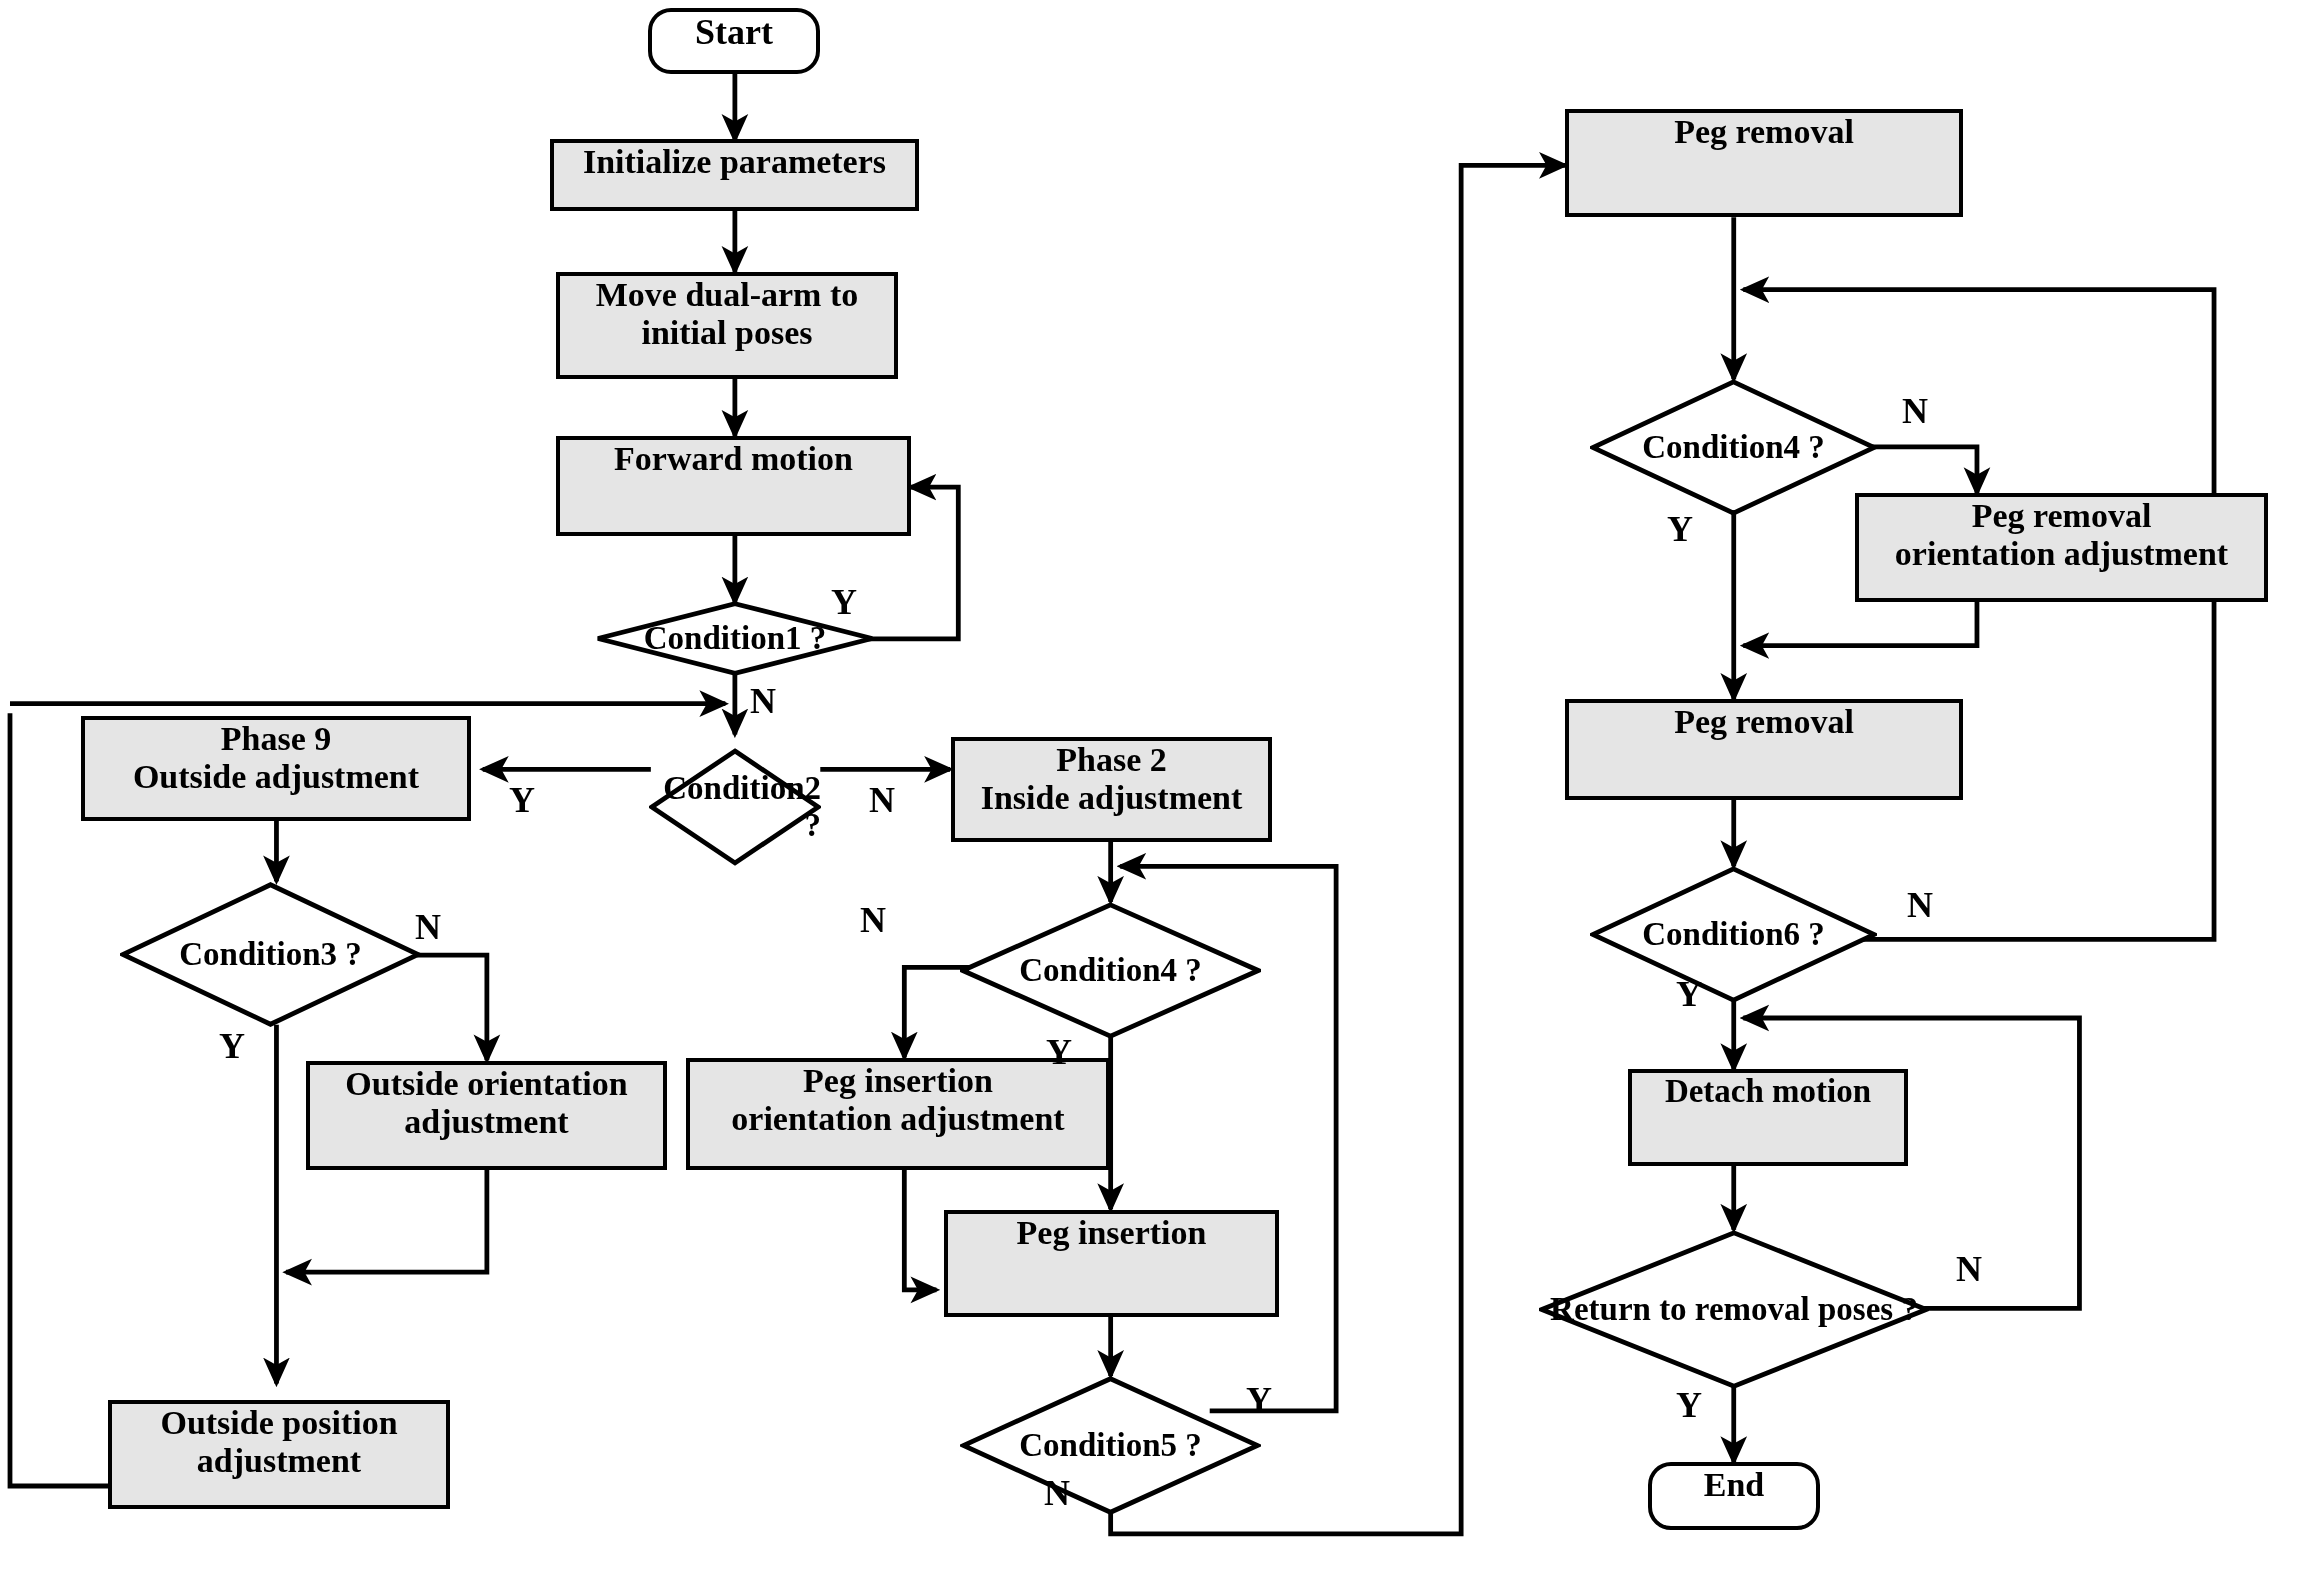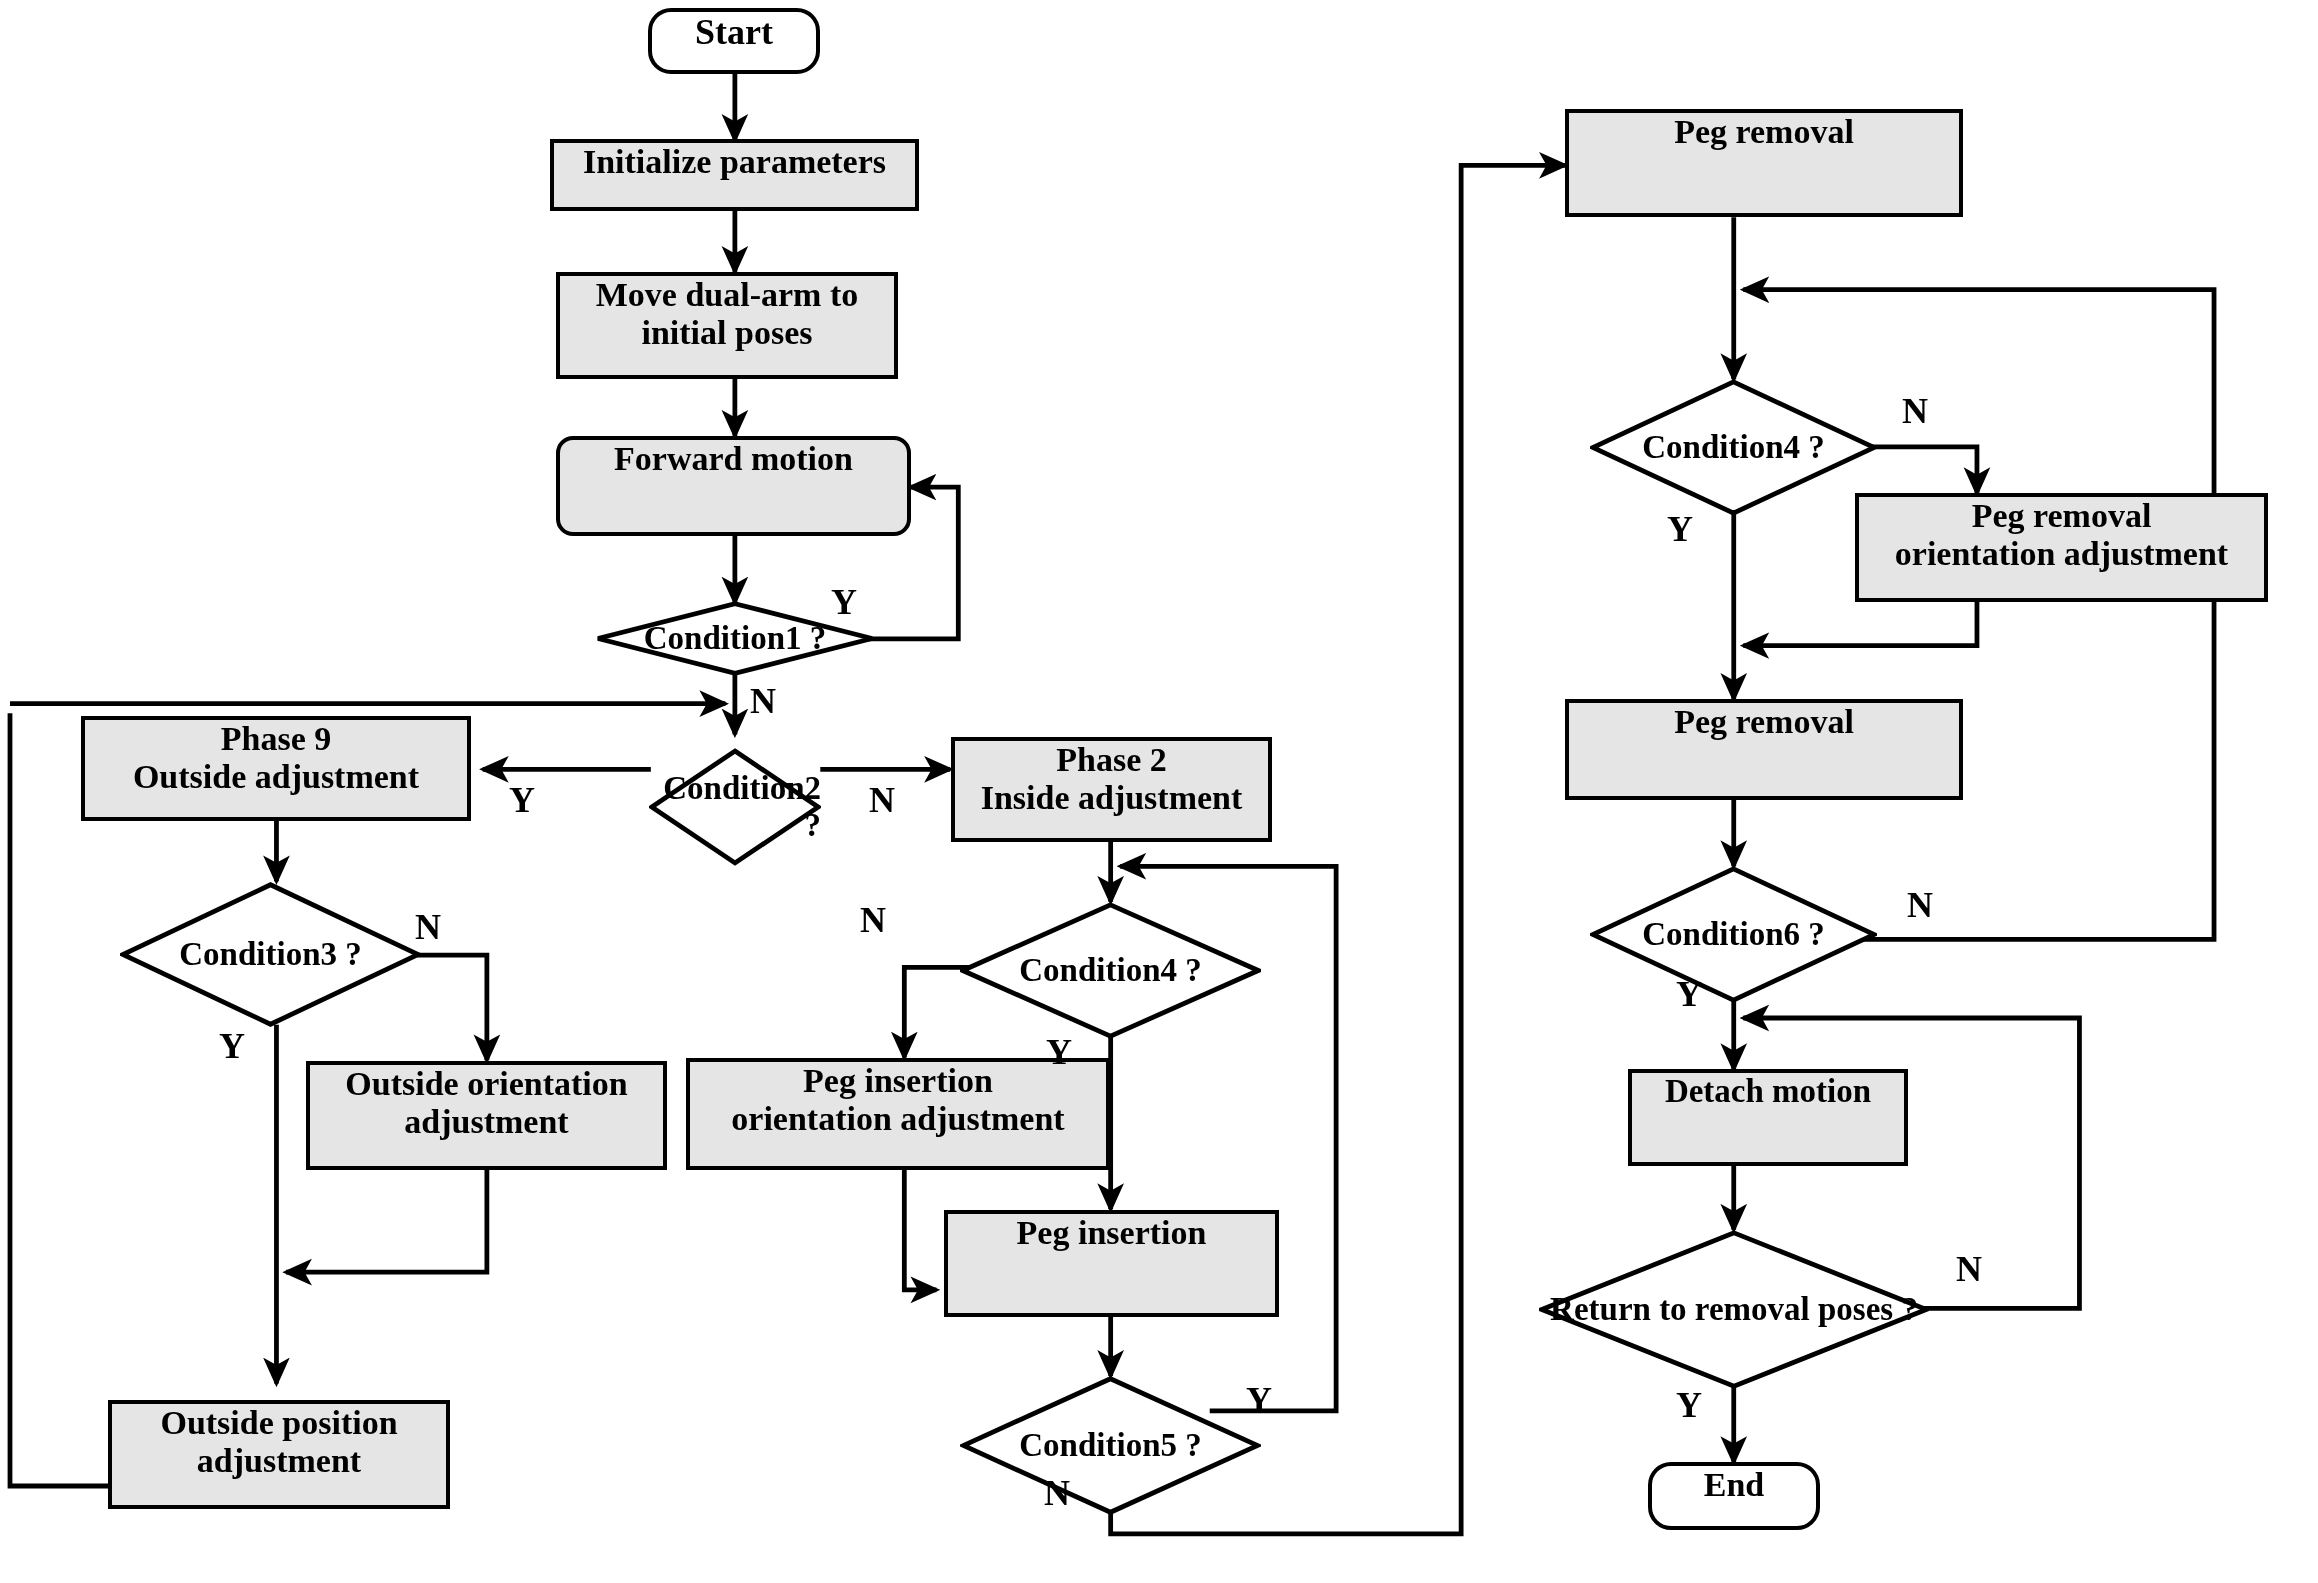--- a/index.html
+++ b/index.html
@@ -105,21 +105,21 @@
 
   <div class="node proc f50" style="left:550px;top:139px;width:369px;height:72px;">
     <span>Initialize parameters</span>
   </div>
 
   <div class="node proc f50" style="left:556px;top:272px;width:342px;height:107px;white-space:pre-line;">
     <span>Move dual-arm to
 initial poses</span>
   </div>
 
-  <div class="node proc f50" style="left:556px;top:436px;width:355px;height:100px;border-radius:17px;">
+  <div class="node proc f50" style="left:556px;top:436px;width:355px;height:100px;">
     <span>Forward motion</span>
   </div>
 
   <div class="dec" style="left:595px;top:601px;width:280px;height:75px;">
     <svg width="280" height="75" viewBox="0 0 410 110">
       <polygon points="205,4 406,55 205,106 4,55" fill="#ffffff" stroke="#000" stroke-width="7"></polygon>
     </svg>
     <div class="lbl f48">Condition1 ?</div>
   </div>
 

